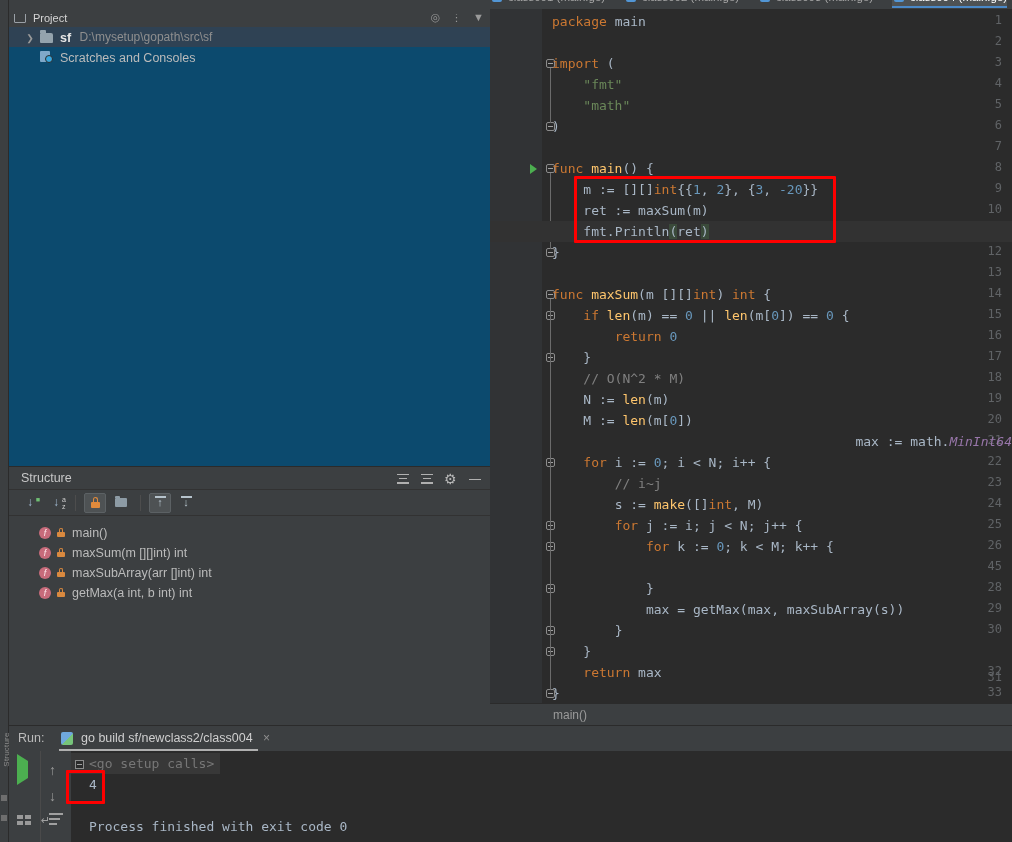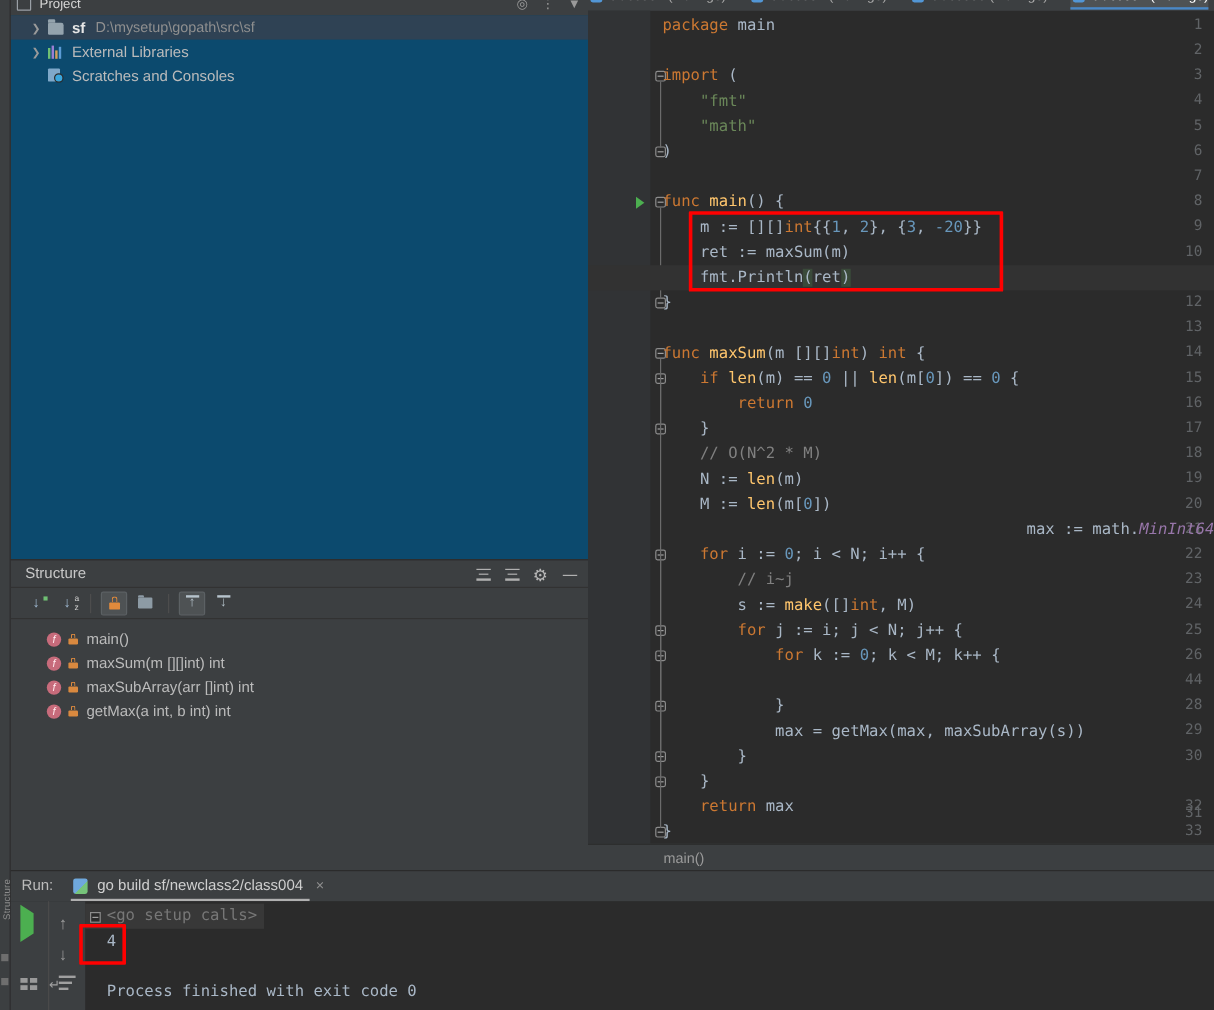--- a/index.html
+++ b/index.html
@@ -25,21 +25,21 @@
   .rail-label {
     position: absolute; left: -16px; width: 44px;
     color: #8c8c8c; font-size: 8px; letter-spacing: .2px;
     transform: rotate(-90deg); white-space: nowrap;
     text-align: center;
   }
   .rail-sq { position:absolute; left:1px; width:6px; height:6px; background:#6e6e6e; }
 
   
   .project-panel {
-    position: absolute; left: 9px; top: 0; width: 481px; height: 466px;
+    position: absolute; left: 9px; top: 14px; width: 481px; height: 466px;
     background: #3c3f41; overflow: hidden;
   }
   .proj-header {
     position: absolute; left: 0; top: 0; width: 481px; height: 13px;
     background: #3c3f41; color: #bbbbbb; font-size: 11px;
     overflow: hidden;
   }
   .proj-header .ph-title {
     position: absolute; left: 24px; top: -2px; font-size: 11px; color: #d5d5d5;
   }
@@ -319,25 +319,20 @@
 
     <div class="proj-tree">
 
       <div class="tree-row selected">
         <span class="tw">❯</span>
         <span class="ticon"><span class="ico-folder"></span></span>
         <span class="tlabel"><b>sf</b></span>
         <span class="tpath">D:\mysetup\gopath\src\sf</span>
       </div>
 
-      <div class="tree-row">
-        <span class="tw">❯</span>
-        <span class="ticon"><span class="ico-lib"><i></i><i></i><i></i><i></i></span></span>
-        <span class="tlabel">External Libraries</span>
-      </div>
 
       <div class="tree-row">
         <span class="tw"></span>
         <span class="ticon"><span class="ico-scratch"><span class="pg"></span><span class="cl"></span></span></span>
         <span class="tlabel">Scratches and Consoles</span>
       </div>
 
     </div>
   </div>
 
@@ -445,21 +440,21 @@
         <div class="lnum" style="top: 349px;">17</div>
         <div class="lnum" style="top: 370px;">18</div>
         <div class="lnum" style="top: 391px;">19</div>
         <div class="lnum" style="top: 412px;">20</div>
         <div class="lnum" style="top: 433px;">21</div>
         <div class="lnum" style="top: 454px;">22</div>
         <div class="lnum" style="top: 475px;">23</div>
         <div class="lnum" style="top: 496px;">24</div>
         <div class="lnum" style="top: 517px;">25</div>
         <div class="lnum" style="top: 538px;">26</div>
-        <div class="lnum" style="top: 559px;">44</div>
+        <div class="lnum" style="top: 559px;">45</div>
         <div class="lnum" style="top: 580px;">28</div>
         <div class="lnum" style="top: 601px;">29</div>
         <div class="lnum" style="top: 622px;">30</div>
         <div class="lnum" style="top: 643px; margin-top: 27px;">31</div>
         <div class="lnum" style="top: 664px;">32</div>
         <div class="lnum" style="top: 685px;">33</div>
       </div>
     <div id="gutter-marks">
         <div class="fold-mark" style="top: 59px;"></div>
         <div class="fold-mark" style="top: 122px;"></div>

